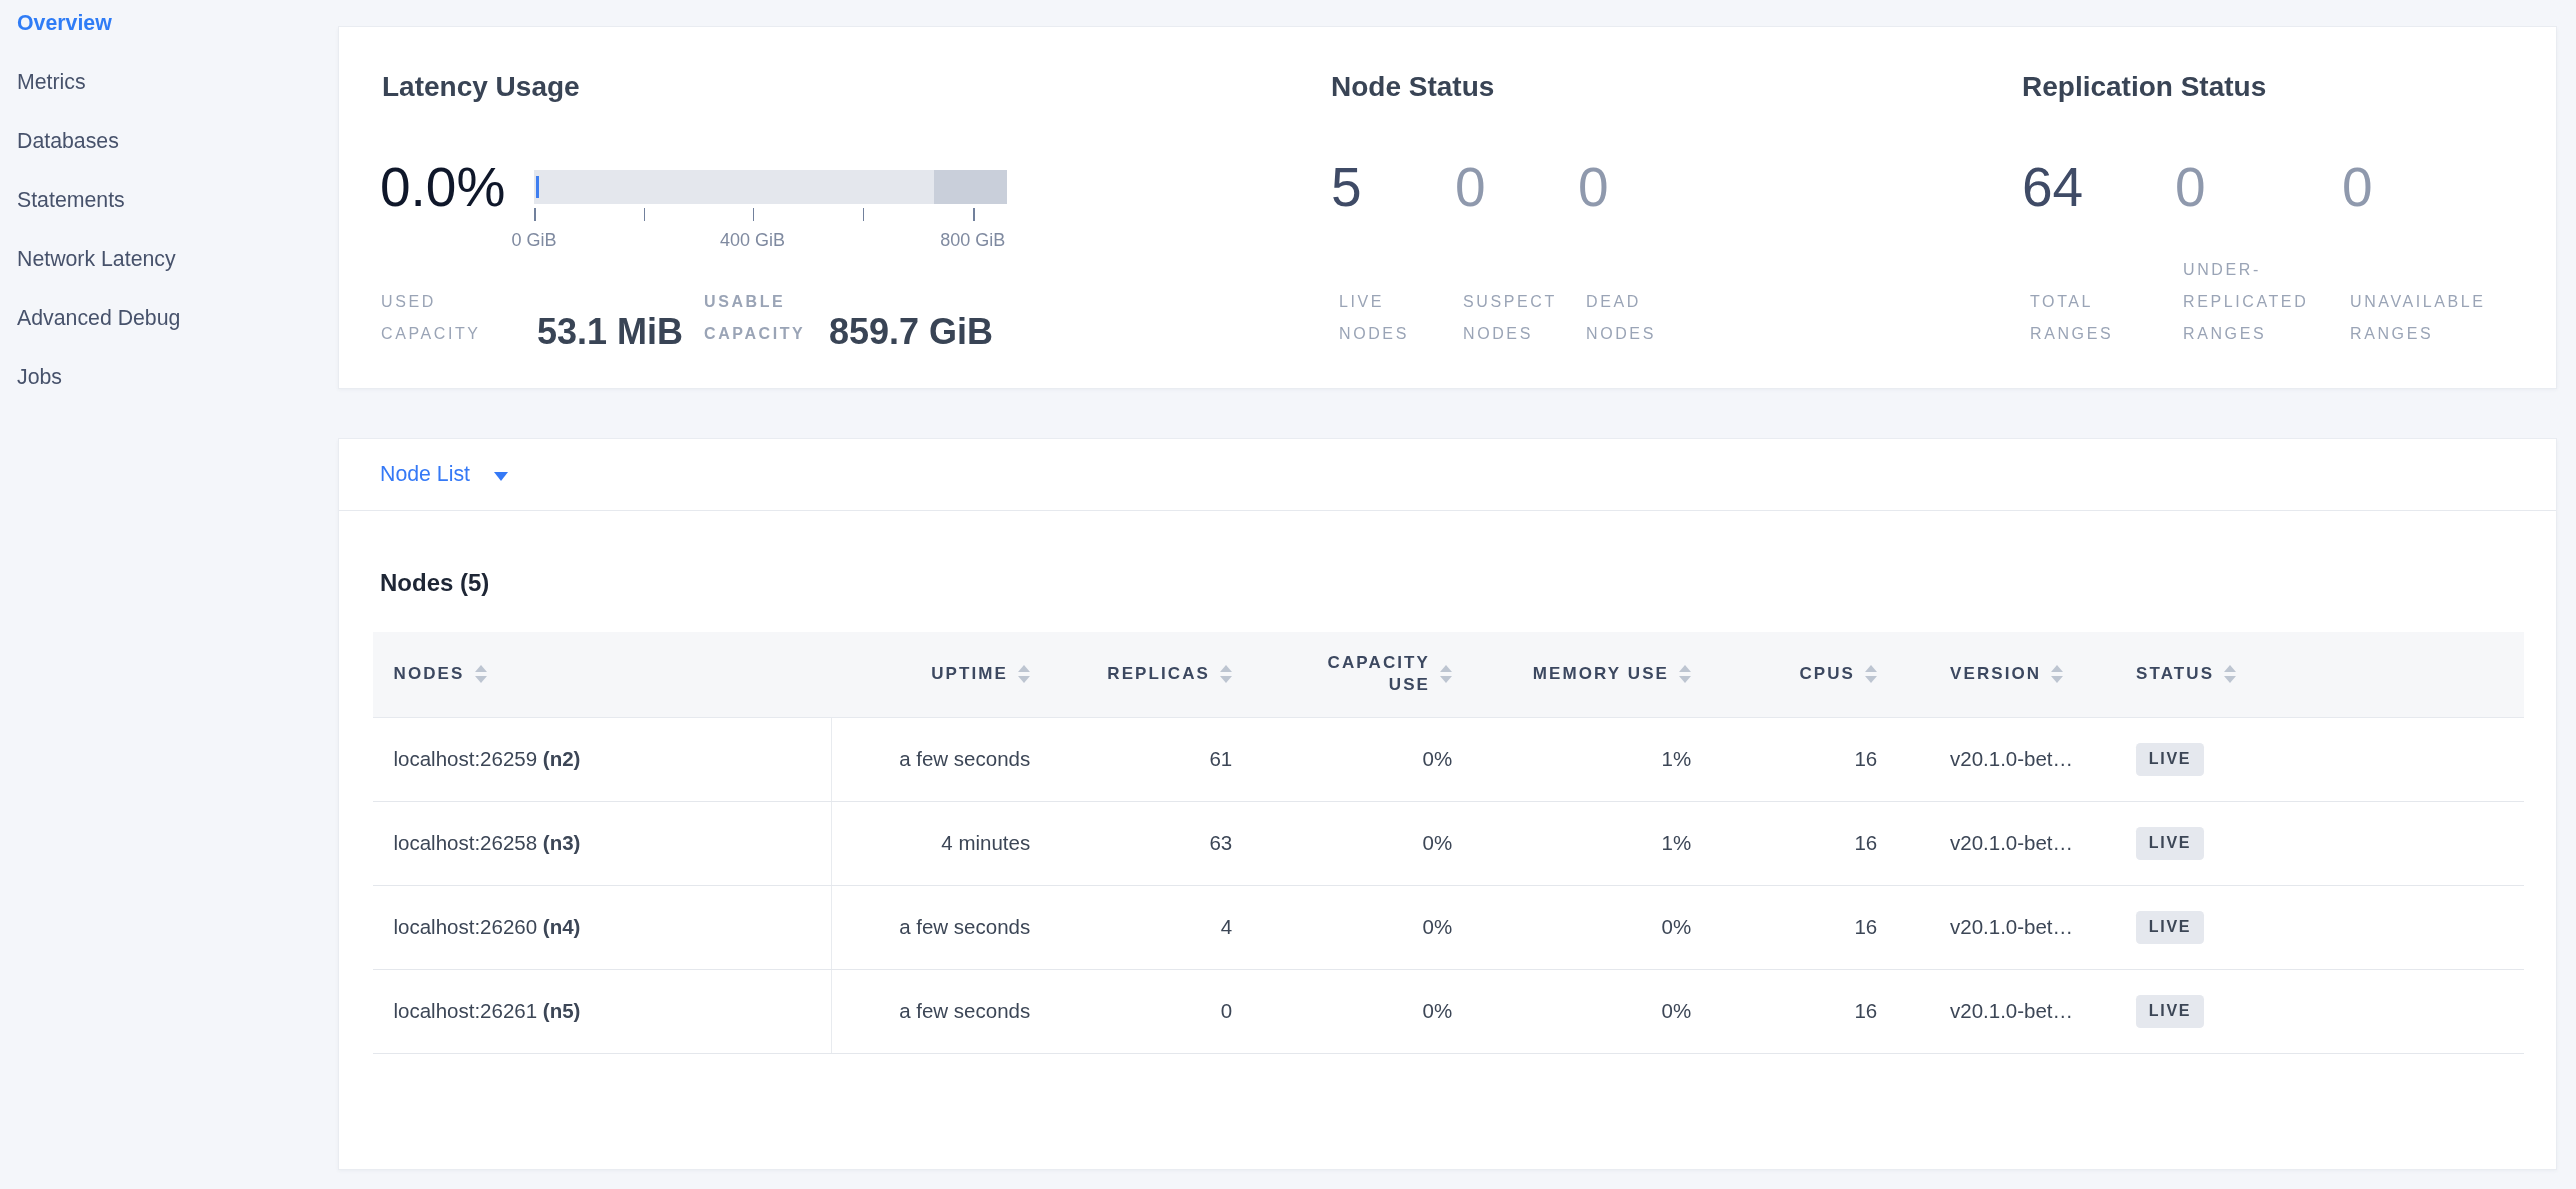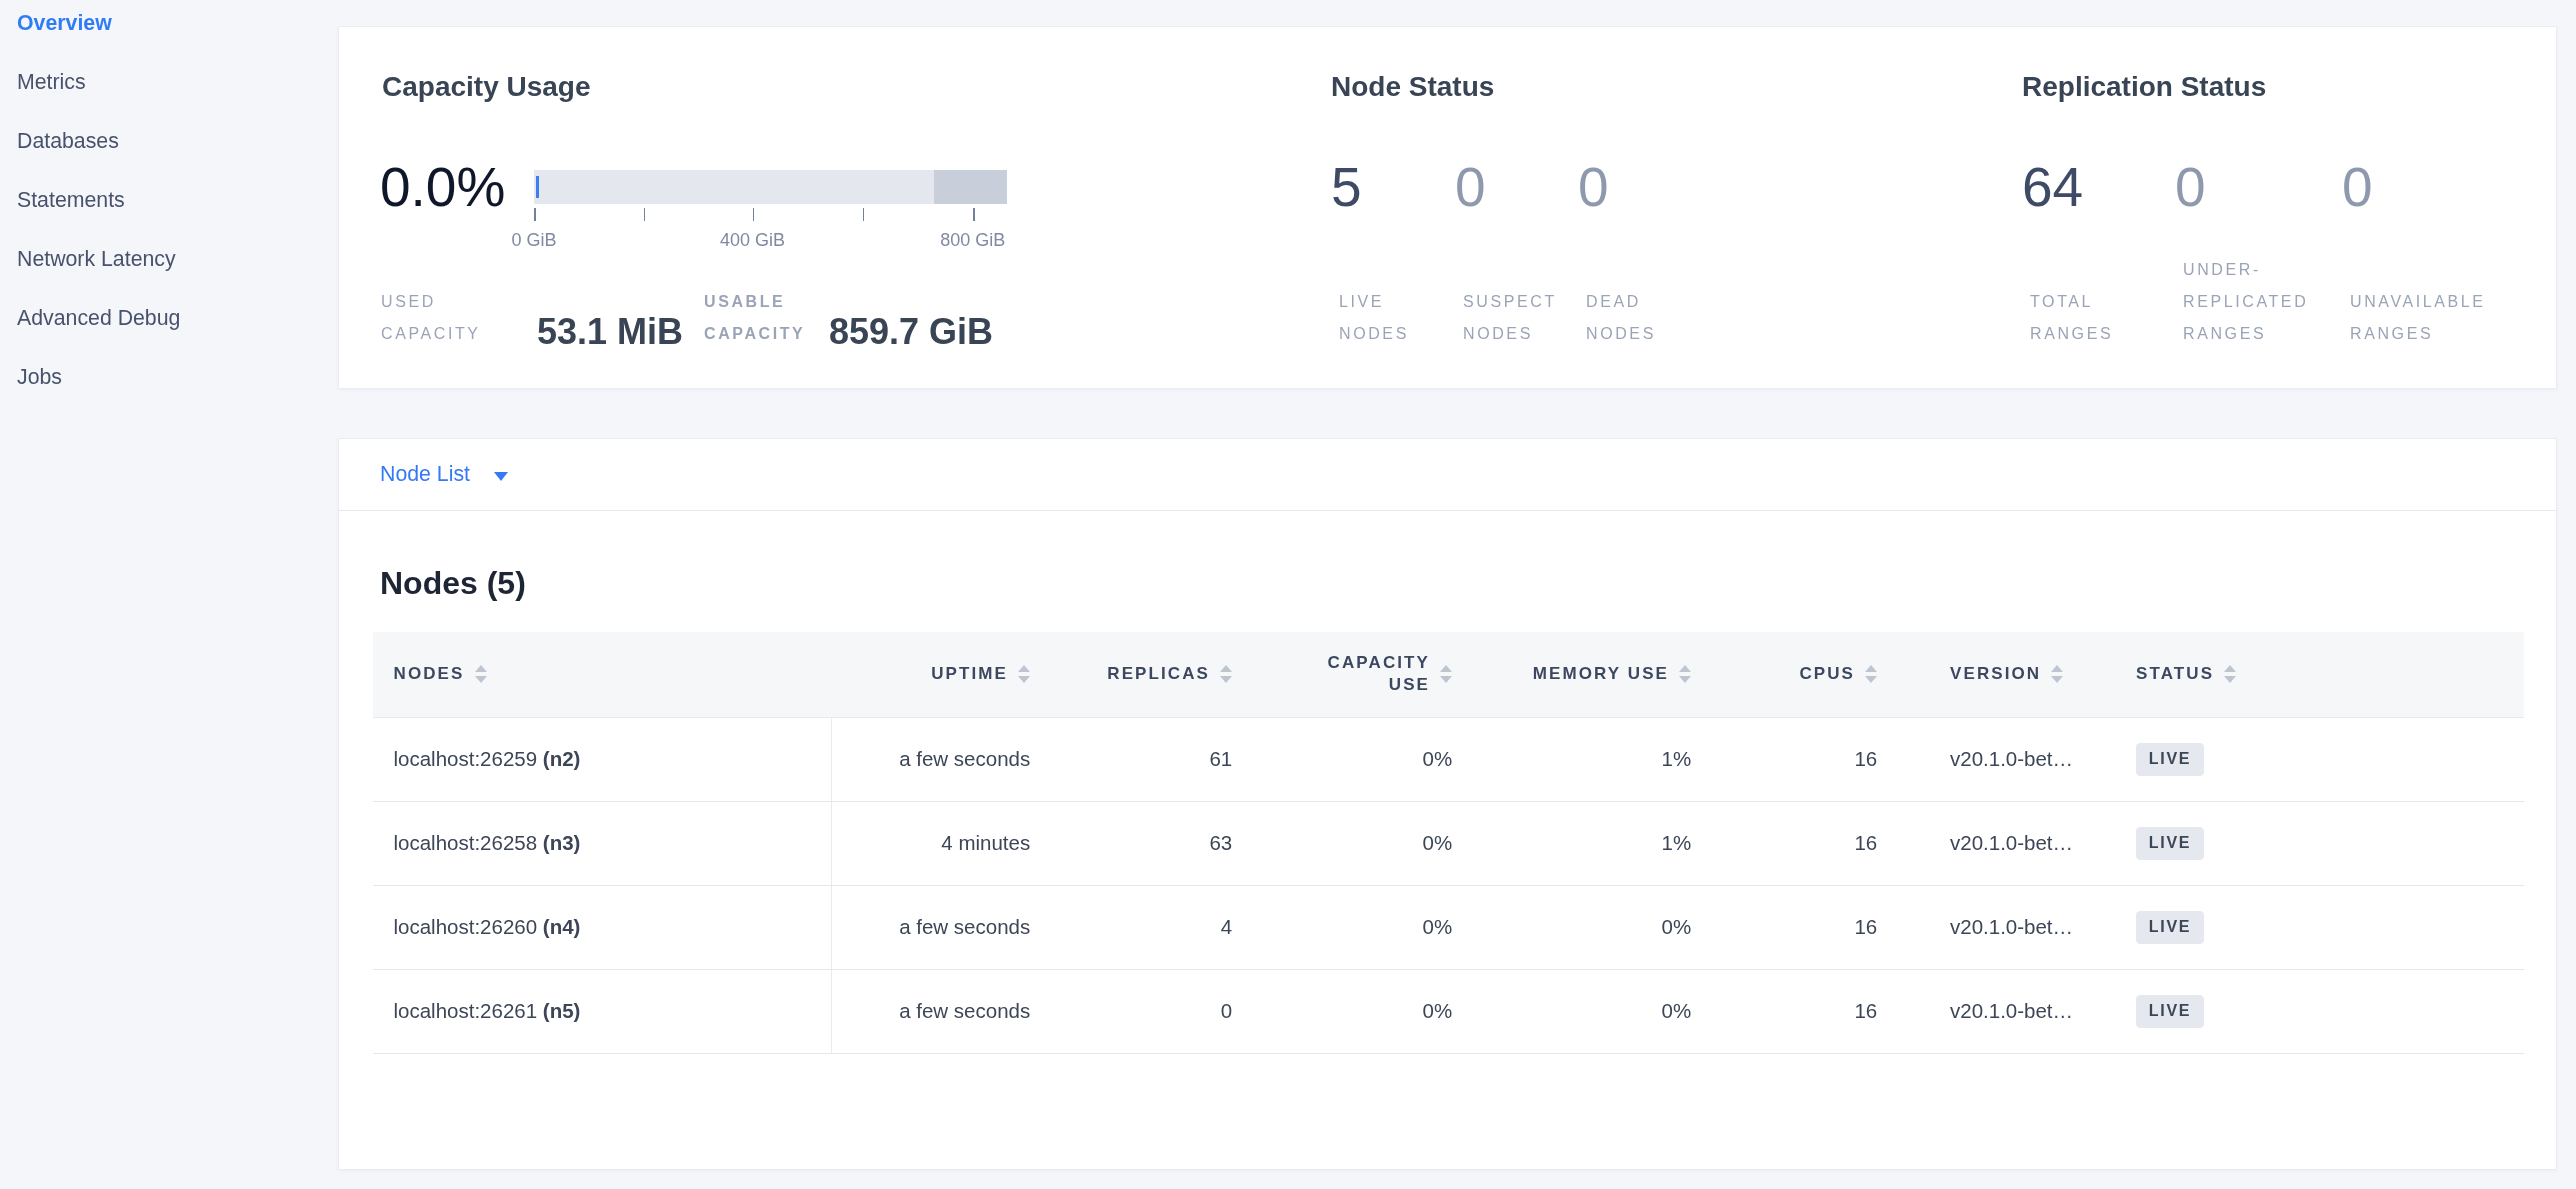--- a/index.html
+++ b/index.html
@@ -59,21 +59,21 @@
 
   
   .list-header {
     height:72px; border-bottom:1.7px solid #e6e9ee; display:flex; align-items:center;
     padding-left:41px; cursor:pointer;
   }
   #nodelist-label { font-size:21.3px; color:#3579f6; font-weight:500; }
   .caret { width:0; height:0; margin-left:24px; margin-top:3.4px;
     border-left:7.7px solid transparent; border-right:7.7px solid transparent; border-top:9.4px solid #3579f6; }
 
-  #nodes-title { position:absolute; left:41px; top:125px; font-size:32px; font-weight:700; color:#1e2635; line-height:38px; }
+  #nodes-title { position:absolute; left:41px; top:125px; font-size:24px; font-weight:700; color:#1e2635; line-height:38px; }
 
   #node-table { position:absolute; left:34px; top:193px; width:2151px; border-collapse:collapse; table-layout:fixed; }
   #node-table th {
     height:85px; background:#f6f7f9; border-bottom:1.7px solid #e6e9ee;
     font-size:17px; font-weight:700; letter-spacing:2.1px; color:#3c4860; cursor:pointer;
   }
   #node-table td { height:84px; border-bottom:1.7px solid #e4e7ec; font-size:20.5px; color:#3c4656; background:#ffffff; }
   #node-table td:first-child { border-right:1.7px solid #e8ebef; }
   .al { text-align:left; }  .ar { text-align:right; }
   .pl { padding-left:20.5px; } .pr { padding-right:6.8px; }
@@ -100,21 +100,21 @@
         <li>Metrics</li>
         <li>Databases</li>
         <li>Statements</li>
         <li>Network Latency</li>
         <li>Advanced Debug</li>
         <li>Jobs</li>
       </ul>
   </div>
 
   <div class="card" id="summary-card">
-    <div class="sec-title" id="cap-title">Capacity Usage</div>
+    <div class="sec-title" id="cap-title">Latency Usage</div>
     <div class="sec-title" id="nodestat-title">Node Status</div>
     <div class="sec-title" id="repl-title">Replication Status</div>
 
     <div id="cap-percent">0.0%</div>
 
     <div id="gauge">
       <div id="gauge-dark" style="left: 84.6%; width: 15.4%;"></div>
       <div id="gauge-used" style="left: calc(0% + 1.7px);"></div>
     </div>
     <div id="gauge-axis">

